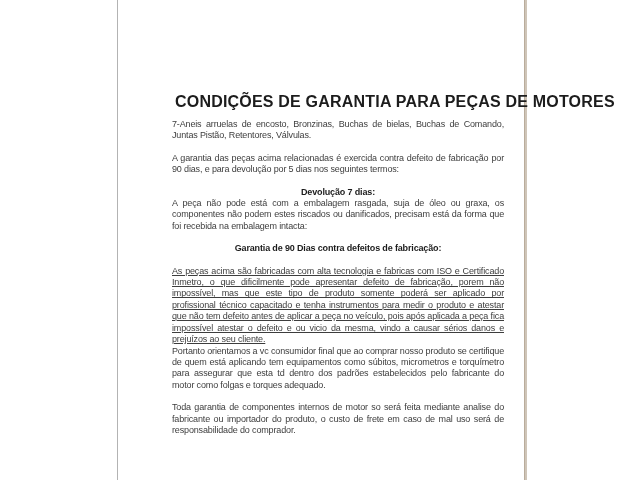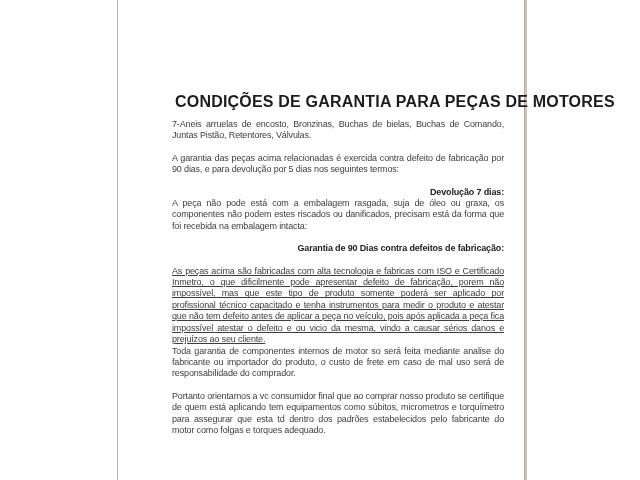--- a/index.html
+++ b/index.html
@@ -56,21 +56,21 @@
   .para.tight {
     margin-bottom: 0;
     text-decoration: underline;
   }
   .heading {
     font-size: 9px;
     line-height: 11.4px;
     letter-spacing: -0.15px;
     font-weight: bold;
     color: #1c1c1c;
-    text-align: right;
+    text-align: center;
     margin: 0;
   }
   .heading.spaced {
     margin-bottom: 11px;
   }
 </style>
 </head>
 <body>
 
 <div class="page-rule rule-left"></div>
@@ -82,16 +82,16 @@
   <p class="para">7-Aneis arruelas de encosto, Bronzinas, Buchas de bielas, Buchas de Comando, Juntas Pistão, Retentores, Válvulas.</p>
 
   <p class="para">A garantia das peças acima relacionadas é exercida contra defeito de fabricação por 90 dias, e para devolução por 5 dias nos seguintes termos:</p>
 
   <h2 class="heading">Devolução 7 dias:</h2>
   <p class="para">A peça não pode está com a embalagem rasgada, suja de óleo ou graxa, os componentes não podem estes riscados ou danificados, precisam está da forma que foi recebida na embalagem intacta:</p>
 
   <h2 class="heading spaced">Garantia de 90 Dias contra defeitos de fabricação:</h2>
 
   <p class="para tight">As peças acima são fabricadas com alta tecnologia e fabricas com ISO e Certificado Inmetro, o que dificilmente pode apresentar defeito de fabricação, porem não impossível, mas que este tipo de produto somente poderá ser aplicado por profissional técnico capacitado e tenha instrumentos para medir o produto e atestar que não tem defeito antes de aplicar a peça no veículo, pois após aplicada a peça fica impossível atestar o defeito e ou vicio da mesma, vindo a causar sérios danos e prejuízos ao seu cliente.</p>
+  <p class="para">Portanto orientamos a vc consumidor final que ao comprar nosso produto se certifique de quem está aplicando tem equipamentos como súbitos, micrometros e torquímetro para assegurar que esta td dentro dos padrões estabelecidos pelo fabricante do motor como folgas e torques adequado.</p>
+
   <p class="para">Toda garantia de componentes internos de motor so será feita mediante analise do fabricante ou importador do produto, o custo de frete em caso de mal uso será de responsabilidade do comprador.</p>
-
-  <p class="para">Portanto orientamos a vc consumidor final que ao comprar nosso produto se certifique de quem está aplicando tem equipamentos como súbitos, micrometros e torquímetro para assegurar que esta td dentro dos padrões estabelecidos pelo fabricante do motor como folgas e torques adequado.</p>
 </div>
 
 </body></html>

